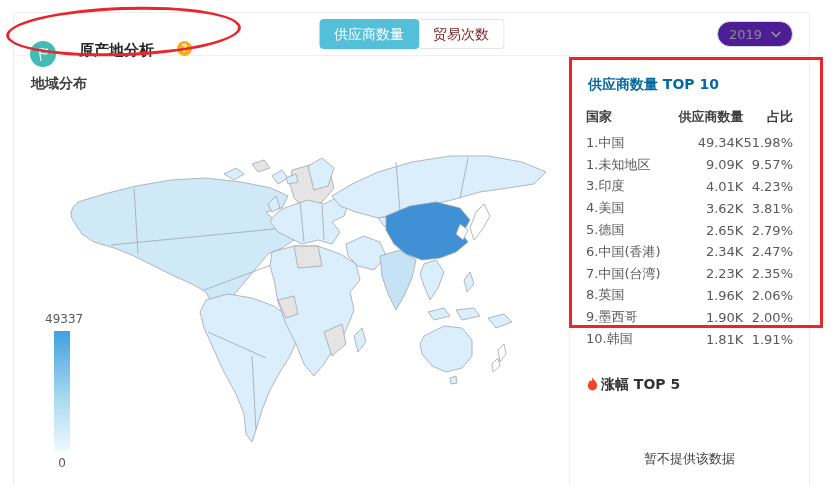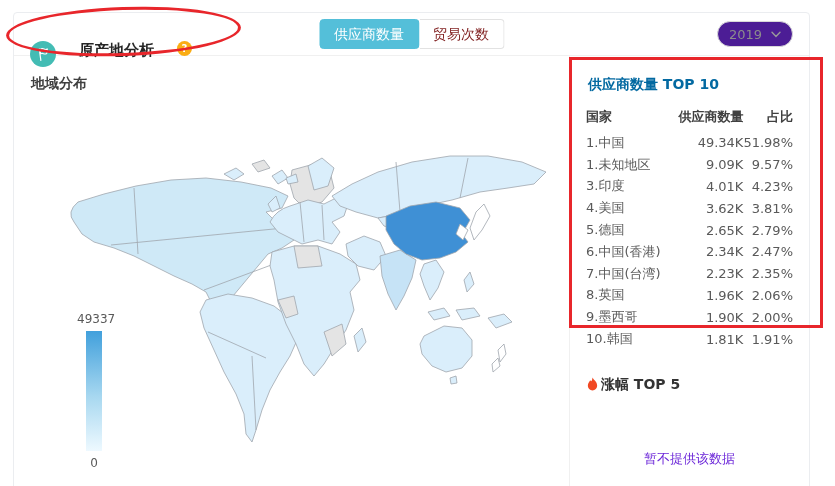--- a/index.html
+++ b/index.html
@@ -47,39 +47,39 @@
   
   .content { display:flex; height:556px; }
   .map-pane { width:555px; position:relative; }
   .side-pane {
     flex:1; border-left:1px solid #f0f0f0; position:relative;
     padding:18px 16px 0 16px;
   }
   .map-title { position:absolute; left:17px; top:19px; font-size:14px; font-weight:600; color:#404040; }
   .world-map { position:absolute; left:42px; top:48px; }
   
-  .legend { position:absolute; left:25px; top:256px; width:46px; text-align:center; z-index:2;margin-left:32px; }
+  .legend { position:absolute; left:25px; top:256px; width:46px; text-align:center; z-index:2; }
   .legend-max { font-size:12px; color:#595959; text-align:left; padding-left:6px; margin-bottom:5px; }
   .legend-bar {
     width:16px; height:120px; margin:0 auto;
     background:linear-gradient(to bottom, #41a0dc 0%, #a8d8f0 55%, #eef9ff 100%);
   }
   .legend-min { font-size:12px; color:#595959; margin-top:5px; }
   
   .top10-title { font-size:14px; font-weight:bold; color:#0369a1; margin:2px 0 14px 2px; }
   table.top10 { width:100%; border-collapse:collapse; font-size:13px; }
   table.top10 th { font-weight:bold; color:#404040; padding:0 0 6px 0; }
   table.top10 td { color:#595959; padding:0; height:21.8px; }
   .col-country { text-align:left; width:44%; }
   .col-value   { text-align:right; width:34%; }
   .col-pct     { text-align:right; width:22%; }
   
   .rise { margin-top:26px; }
   .rise-title { font-size:14px; font-weight:bold; color:#333; display:flex; align-items:center; gap:2px; }
-  .rise-empty { text-align:center; color:#6d28d9; font-size:13px; margin-top:56px; }
+  .rise-empty { text-align:center; color:#404040; font-size:13px; margin-top:56px; }
   
   .anno-ellipse {
     position:absolute; left:6px; top:7px; width:235px; height:49px;
     border:3px solid #e8262b; border-radius:50%; transform:rotate(-2deg);
     z-index:10; pointer-events:none;
   }
   .anno-rect {
     position:absolute; left:569px; top:57px; width:254px; height:271px;
     border:3px solid #e8262b; z-index:10; pointer-events:none;
   }

